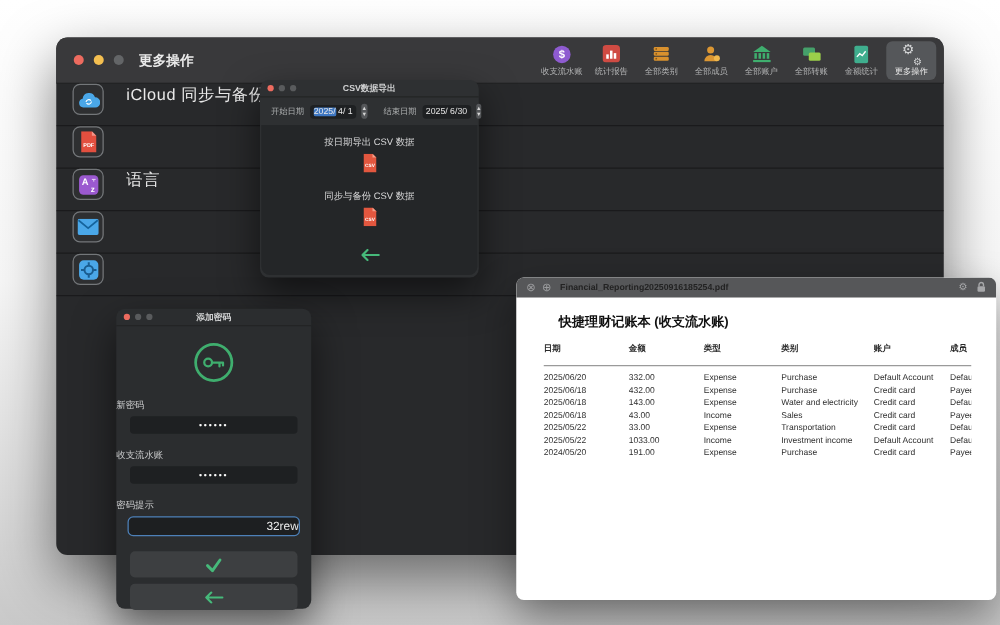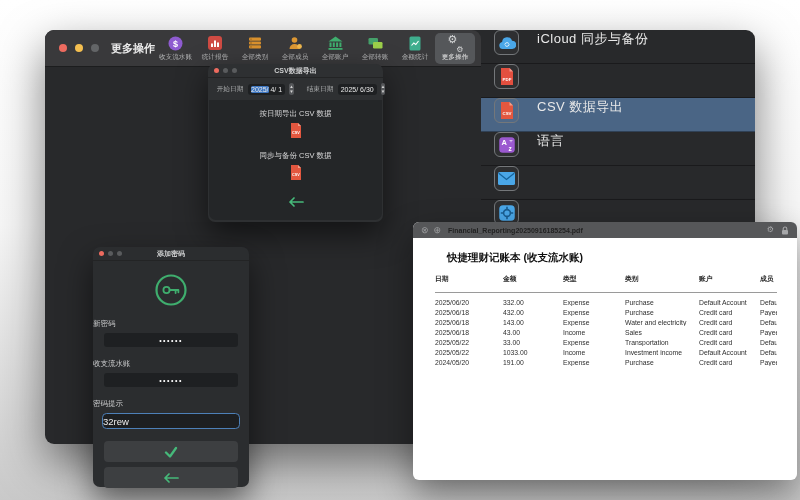--- a/index.html
+++ b/index.html
@@ -8,21 +8,21 @@
     font-family:"Liberation Sans", sans-serif;
     background:linear-gradient(180deg,#ffffff 0%,#f6f6f6 45%,#c9c9c9 100%);
     position:relative;
   }
   .tl { width:8px; height:8px; border-radius:50%; }
   .tl.red{background:#ed6b5f;} .tl.yellow{background:#f4bf50;} .tl.gray{background:#636567;}
   .tl.sm{width:5px;height:5px;}
 
   
   .win-main{position:absolute;left:45px;top:30px;width:710px;height:414px;background:#28292b;
-    border-radius:9px;box-shadow:0 18px 45px rgba(0,0,0,.5);z-index:1;display:flex;flex-direction:row;}
+    border-radius:9px;box-shadow:0 18px 45px rgba(0,0,0,.5);z-index:1;display:flex;flex-direction:column;}
   .titlebar{height:37px;background:#39393b;border-radius:9px 9px 0 0;border-bottom:1px solid #1c1d1e;
     display:flex;align-items:center;padding:0 6px 0 14px;flex:none;}
   .lights{display:flex;gap:8px;align-items:center;}
   .win-title{margin-left:12px;font-size:11px;font-weight:bold;color:#ebebeb;white-space:nowrap;}
   .toolbar{margin-left:auto;display:flex;align-items:center;}
   .tb-item{width:40px;display:flex;flex-direction:column;align-items:center;gap:1px;padding:3px 0 2px;border-radius:5px;cursor:default;}
   .tb-item.selected{background:#55575a;}
   .tb-icon{height:15px;display:flex;align-items:center;justify-content:center;}
   .tb-label{font-size:7px;color:#b2b3b4;white-space:nowrap;transform:scale(.95);}
   .tb-item.selected .tb-label{color:#e9e9e9;}
@@ -57,21 +57,21 @@
   .arrow-back{margin-top:13px;display:flex;align-items:center;justify-content:center;}
 
   
   .win-pass{position:absolute;left:93px;top:247px;width:156px;height:240px;background:#2b2d2f;border-radius:7px;
     box-shadow:0 14px 32px rgba(0,0,0,.55);z-index:5;}
   .key-wrap{display:flex;justify-content:center;margin-top:12px;}
   .pw-label{text-align:left;font-size:7.5px;color:#c9cacb;margin-top:12px;}
   .pw-field{margin:4px 11px 0;height:14px;background:#1e2022;border-radius:3px;color:#fff;display:flex;
     align-items:center;justify-content:center;font-size:7px;letter-spacing:1.5px;}
   .hint-input{display:block;margin:4px 9px 0;width:138px;height:16px;background:#1d1f21;border:1.5px solid #4d80b8;
-    border-radius:4.5px;color:#ececec;font-size:9.5px;text-align:left;font-family:"Liberation Sans",sans-serif;outline:none;}
+    border-radius:4.5px;color:#ececec;font-size:9.5px;text-align:right;font-family:"Liberation Sans",sans-serif;outline:none;}
   .pw-btn{margin:0 11px;height:21px;background:#3d3f41;border-radius:4px;display:flex;align-items:center;justify-content:center;}
   .pw-btn.confirm{margin-top:12px;}
   .pw-btn.back{margin-top:5px;}
 
   
   .win-pdf{position:absolute;left:413px;top:222px;width:384px;height:258px;background:#fff;border-radius:6px;
     overflow:hidden;box-shadow:0 15px 35px rgba(0,0,0,.4);z-index:4;}
   .pdf-titlebar{height:16px;background:#565759;display:flex;align-items:center;padding:0 8px;gap:5px;}
   .pdf-ctl{color:#9b9c9e;font-size:9px;line-height:9px;}
   .pdf-filename{font-size:7px;font-weight:bold;color:#222;margin-left:2px;white-space:nowrap;}
@@ -202,30 +202,20 @@
       <span class="side-label">iCloud 同步与备份</span>
     </div>
     <div class="side-row">
       <span class="icon-box">
         <svg width="14" height="17">
             <path d="M1 0h8.5L13 3.5V17H1z" fill="#e34f3f"></path>
             <path d="M9.5 0L13 3.5H9.5z" fill="#f2958a"></path>
             <text x="7" y="12.5" font-size="4.4" fill="#fff" font-weight="bold" text-anchor="middle">PDF</text>
           </svg>
       </span>
-    </div>
-    <div class="side-row selected">
-      <span class="icon-box">
-        <svg width="14" height="17">
-            <path d="M1 0h8.5L13 3.5V17H1z" fill="#e3573f"></path>
-            <path d="M9.5 0L13 3.5H9.5z" fill="#f2a08a"></path>
-            <text x="7" y="12.5" font-size="4.4" fill="#fff" font-weight="bold" text-anchor="middle">CSV</text>
-          </svg>
-      </span>
-      <span class="side-label">CSV 数据导出</span>
     </div>
     <div class="side-row">
       <span class="icon-box">
         <svg width="16" height="16">
             <rect x=".25" y=".25" width="15.5" height="15.5" rx="3.5" fill="#9b59d0"></rect>
             <text x="5.2" y="8.4" font-size="7.5" fill="#fff" font-weight="bold" text-anchor="middle">A</text>
             <text x="11.2" y="13.8" font-size="6.5" fill="#fff" font-weight="bold" text-anchor="middle">z</text>
             <path d="M10.5 3.5h3M12 3.5v1.8" stroke="#e6d4f5" stroke-width=".8" fill="none"></path>
           </svg>
       </span>

